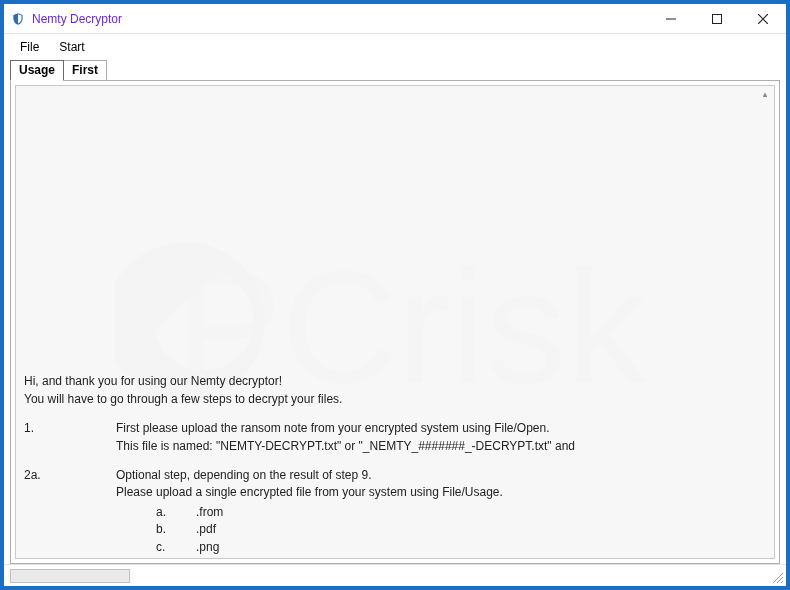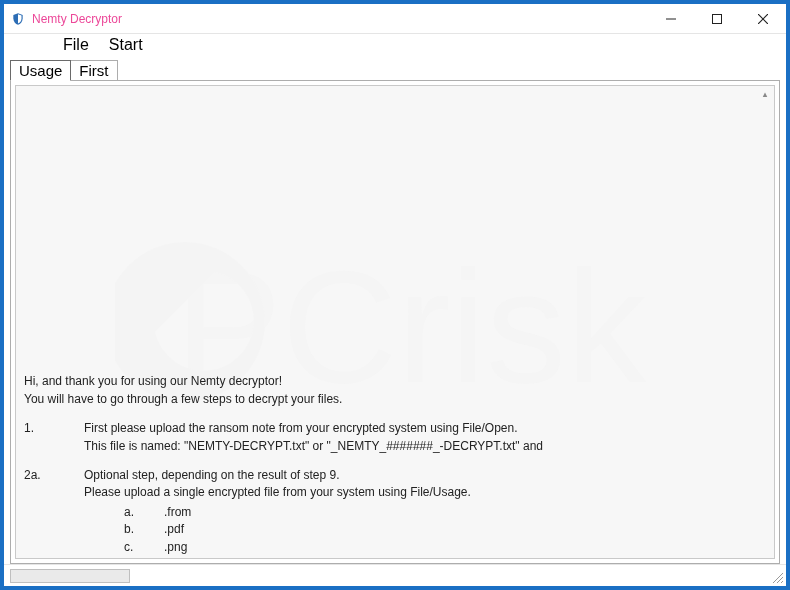--- a/index.html
+++ b/index.html
@@ -28,21 +28,21 @@
     padding-left: 6px;
     border-bottom: 1px solid #e5e5e5;
   }
   .titlebar .icon-shield {
     width: 16px; height: 16px;
     margin-right: 6px;
     display: flex; align-items: center; justify-content: center;
   }
   .titlebar .title {
     font-size: 12px;
-    color: #ec4899;
+    color: #6d28d9;
     flex: 1;
   }
   .win-controls {
     display: flex;
     height: 100%;
   }
   .win-btn {
     width: 46px;
     height: 100%;
     display: flex;
@@ -51,43 +51,43 @@
     font-family: "Segoe UI Symbol", sans-serif;
     font-size: 10px;
   }
   .win-btn svg { display:block; }
   .menubar {
     height: 22px;
     display: flex;
     align-items: flex-end;
     padding: 0 8px;
     gap: 4px;
-    font-size: 16px;
-    margin-left: 43px;
+    font-size: 12px;
   }
   .menubar .menu-item {
     padding: 2px 8px;
   }
   .tabstrip {
     display: flex;
     align-items: flex-end;
     padding-left: 6px;
     height: 22px;
     margin-top: 2px;
   }
   .tab {
     border: 1px solid #adadad;
     border-bottom: none;
     padding: 2px 8px;
-    font-size: 15px;
+    font-size: 12px;
     background: #fff;
     height: 20px;
     line-height: 15px;
     margin-right: -1px;
     position: relative;
+    font-weight: bold;
   }
   .tab.active {
     border: 1px solid #6a6a6a;
     border-bottom: 1px solid #fff;
     z-index: 2;
     background: #fff;
     margin-bottom: -1px;
     height: 21px;
   }
   .tab-panel-wrap {
@@ -121,21 +121,21 @@
   }
   .intro { margin-bottom: 12px; margin-top: 16px; }
   .step {
     display: flex;
     margin-bottom: 12px;
   }
   .step .num {
     width: 60px;
     flex-shrink: 0;
   }
-  .step .body { flex: 1; }
+  .step .body { flex: 1; margin-left: 32px; }
   .sublist {
     margin-top: 2px;
   }
   .subitem {
     display: flex;
   }
   .subitem .letcol { width: 80px; padding-left: 40px; }
   .subitem .ext { }
   .statusbar {
     height: 22px;

